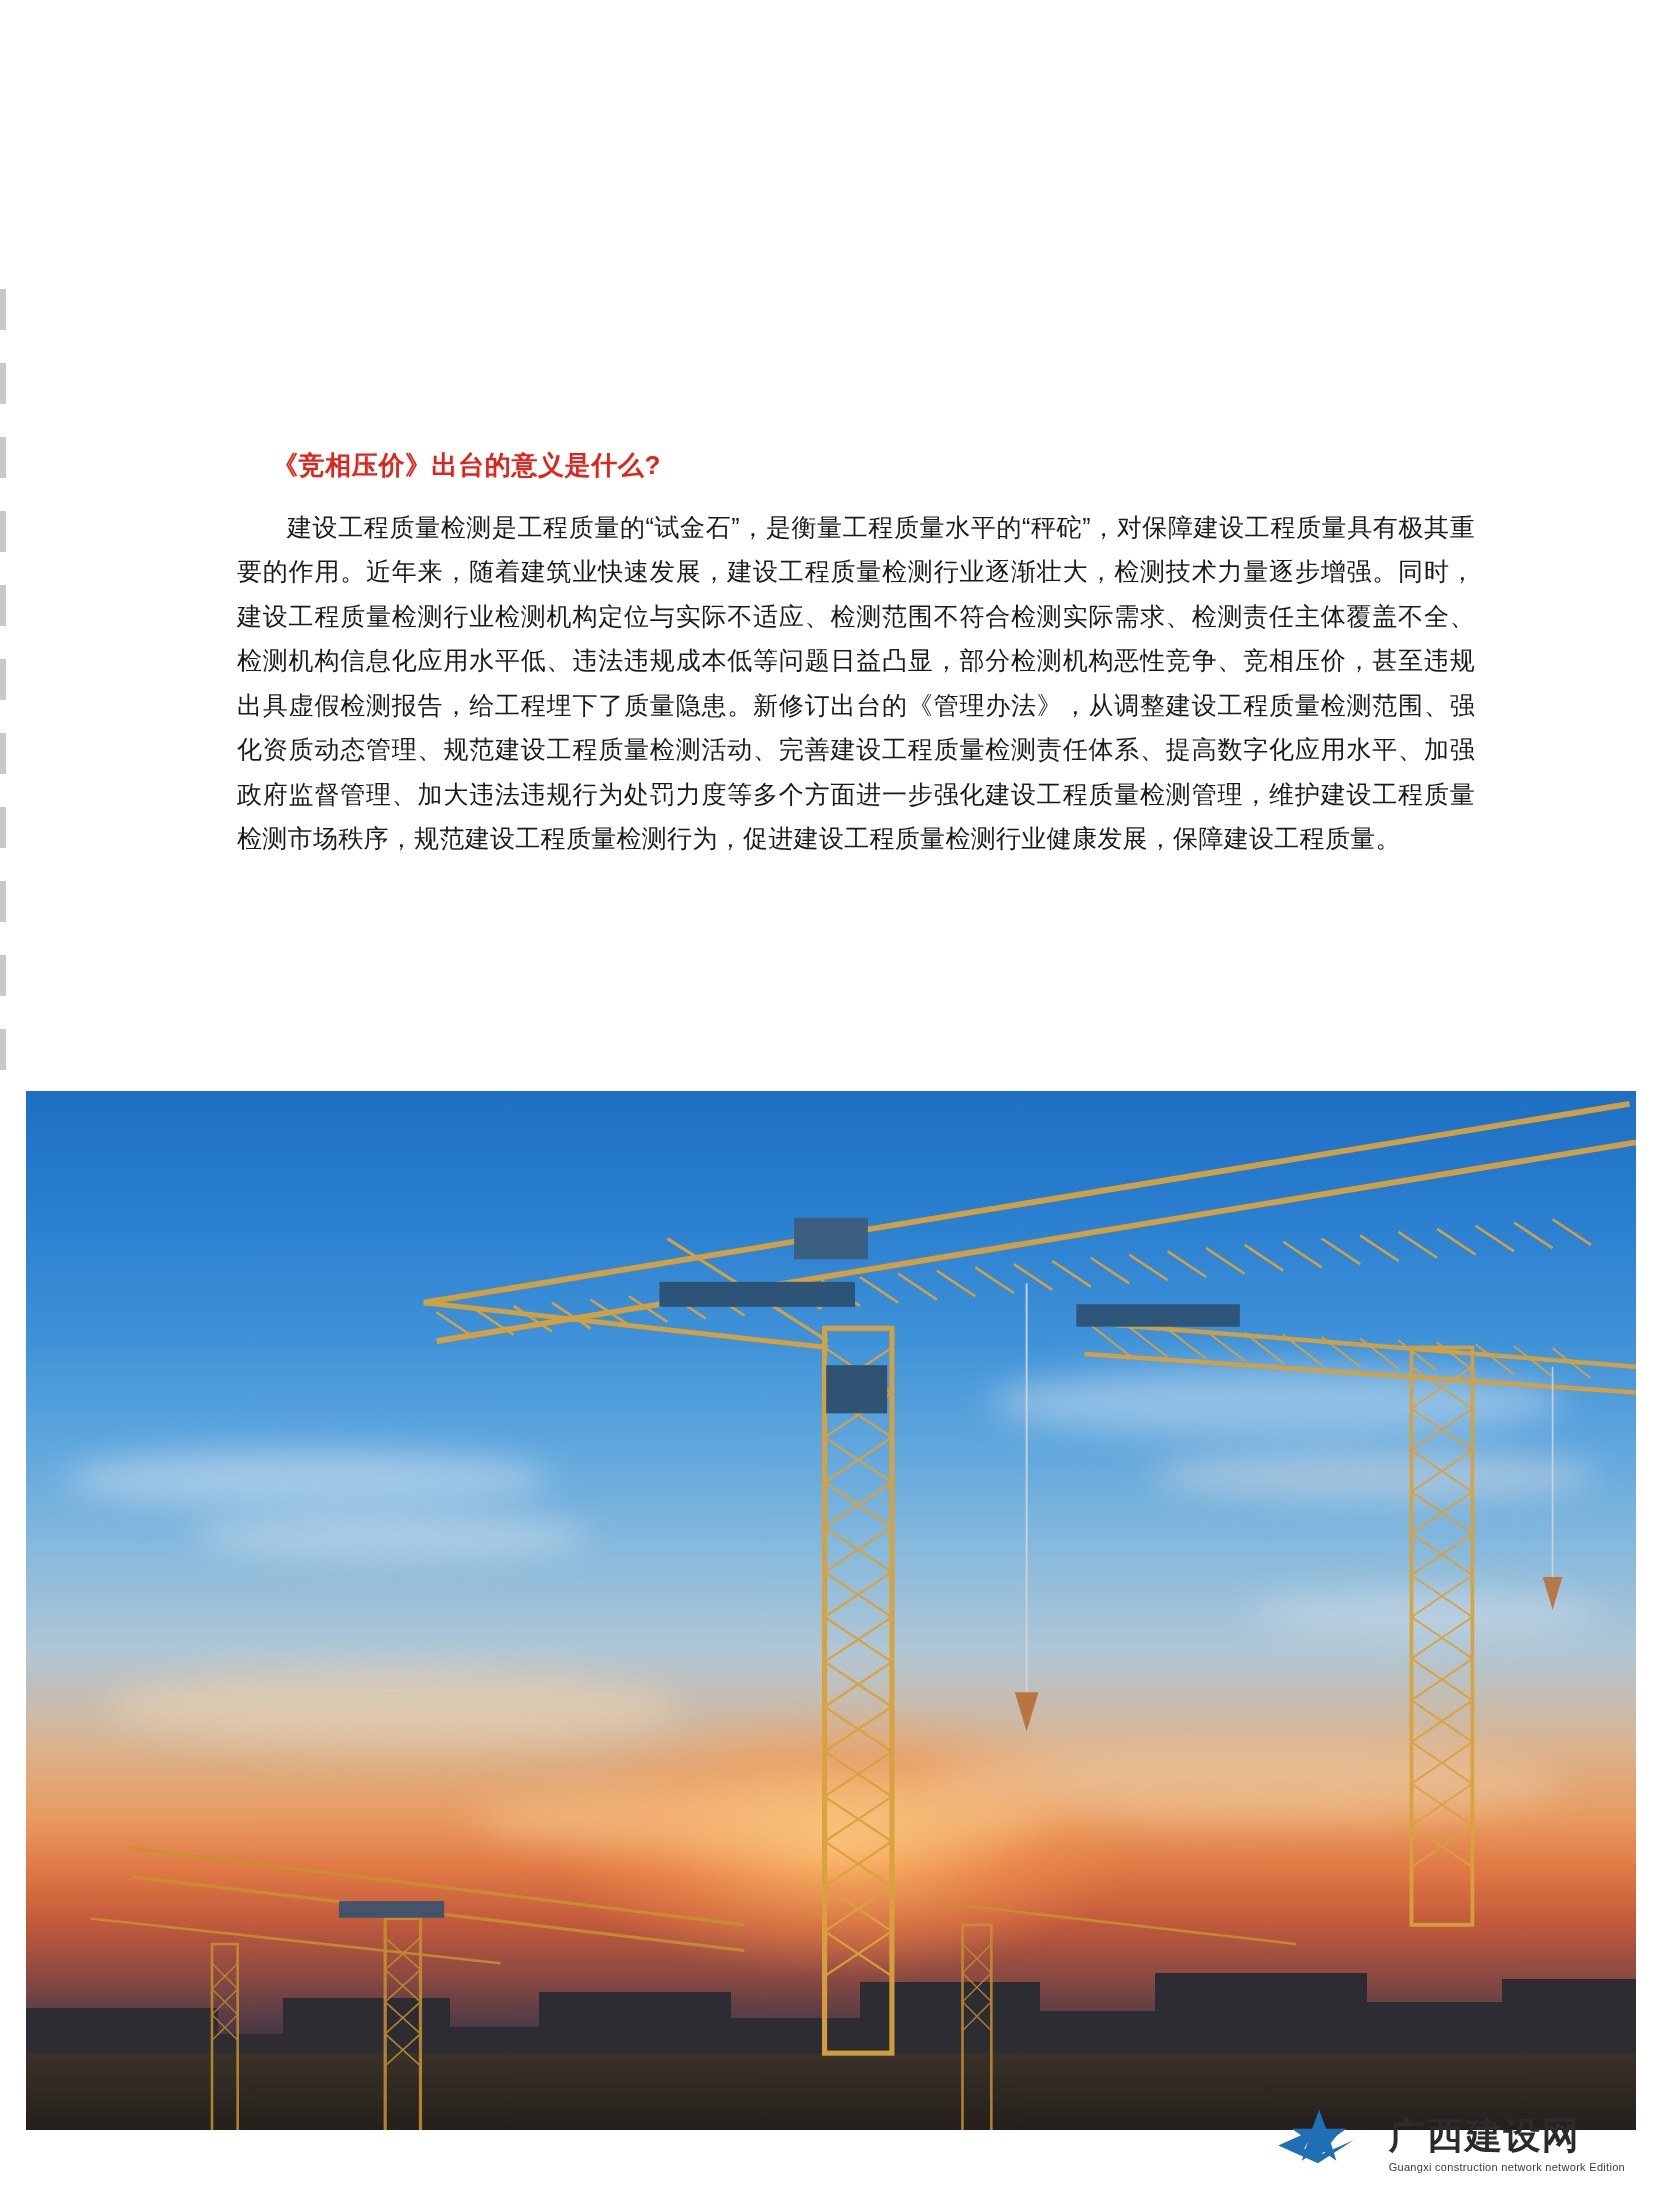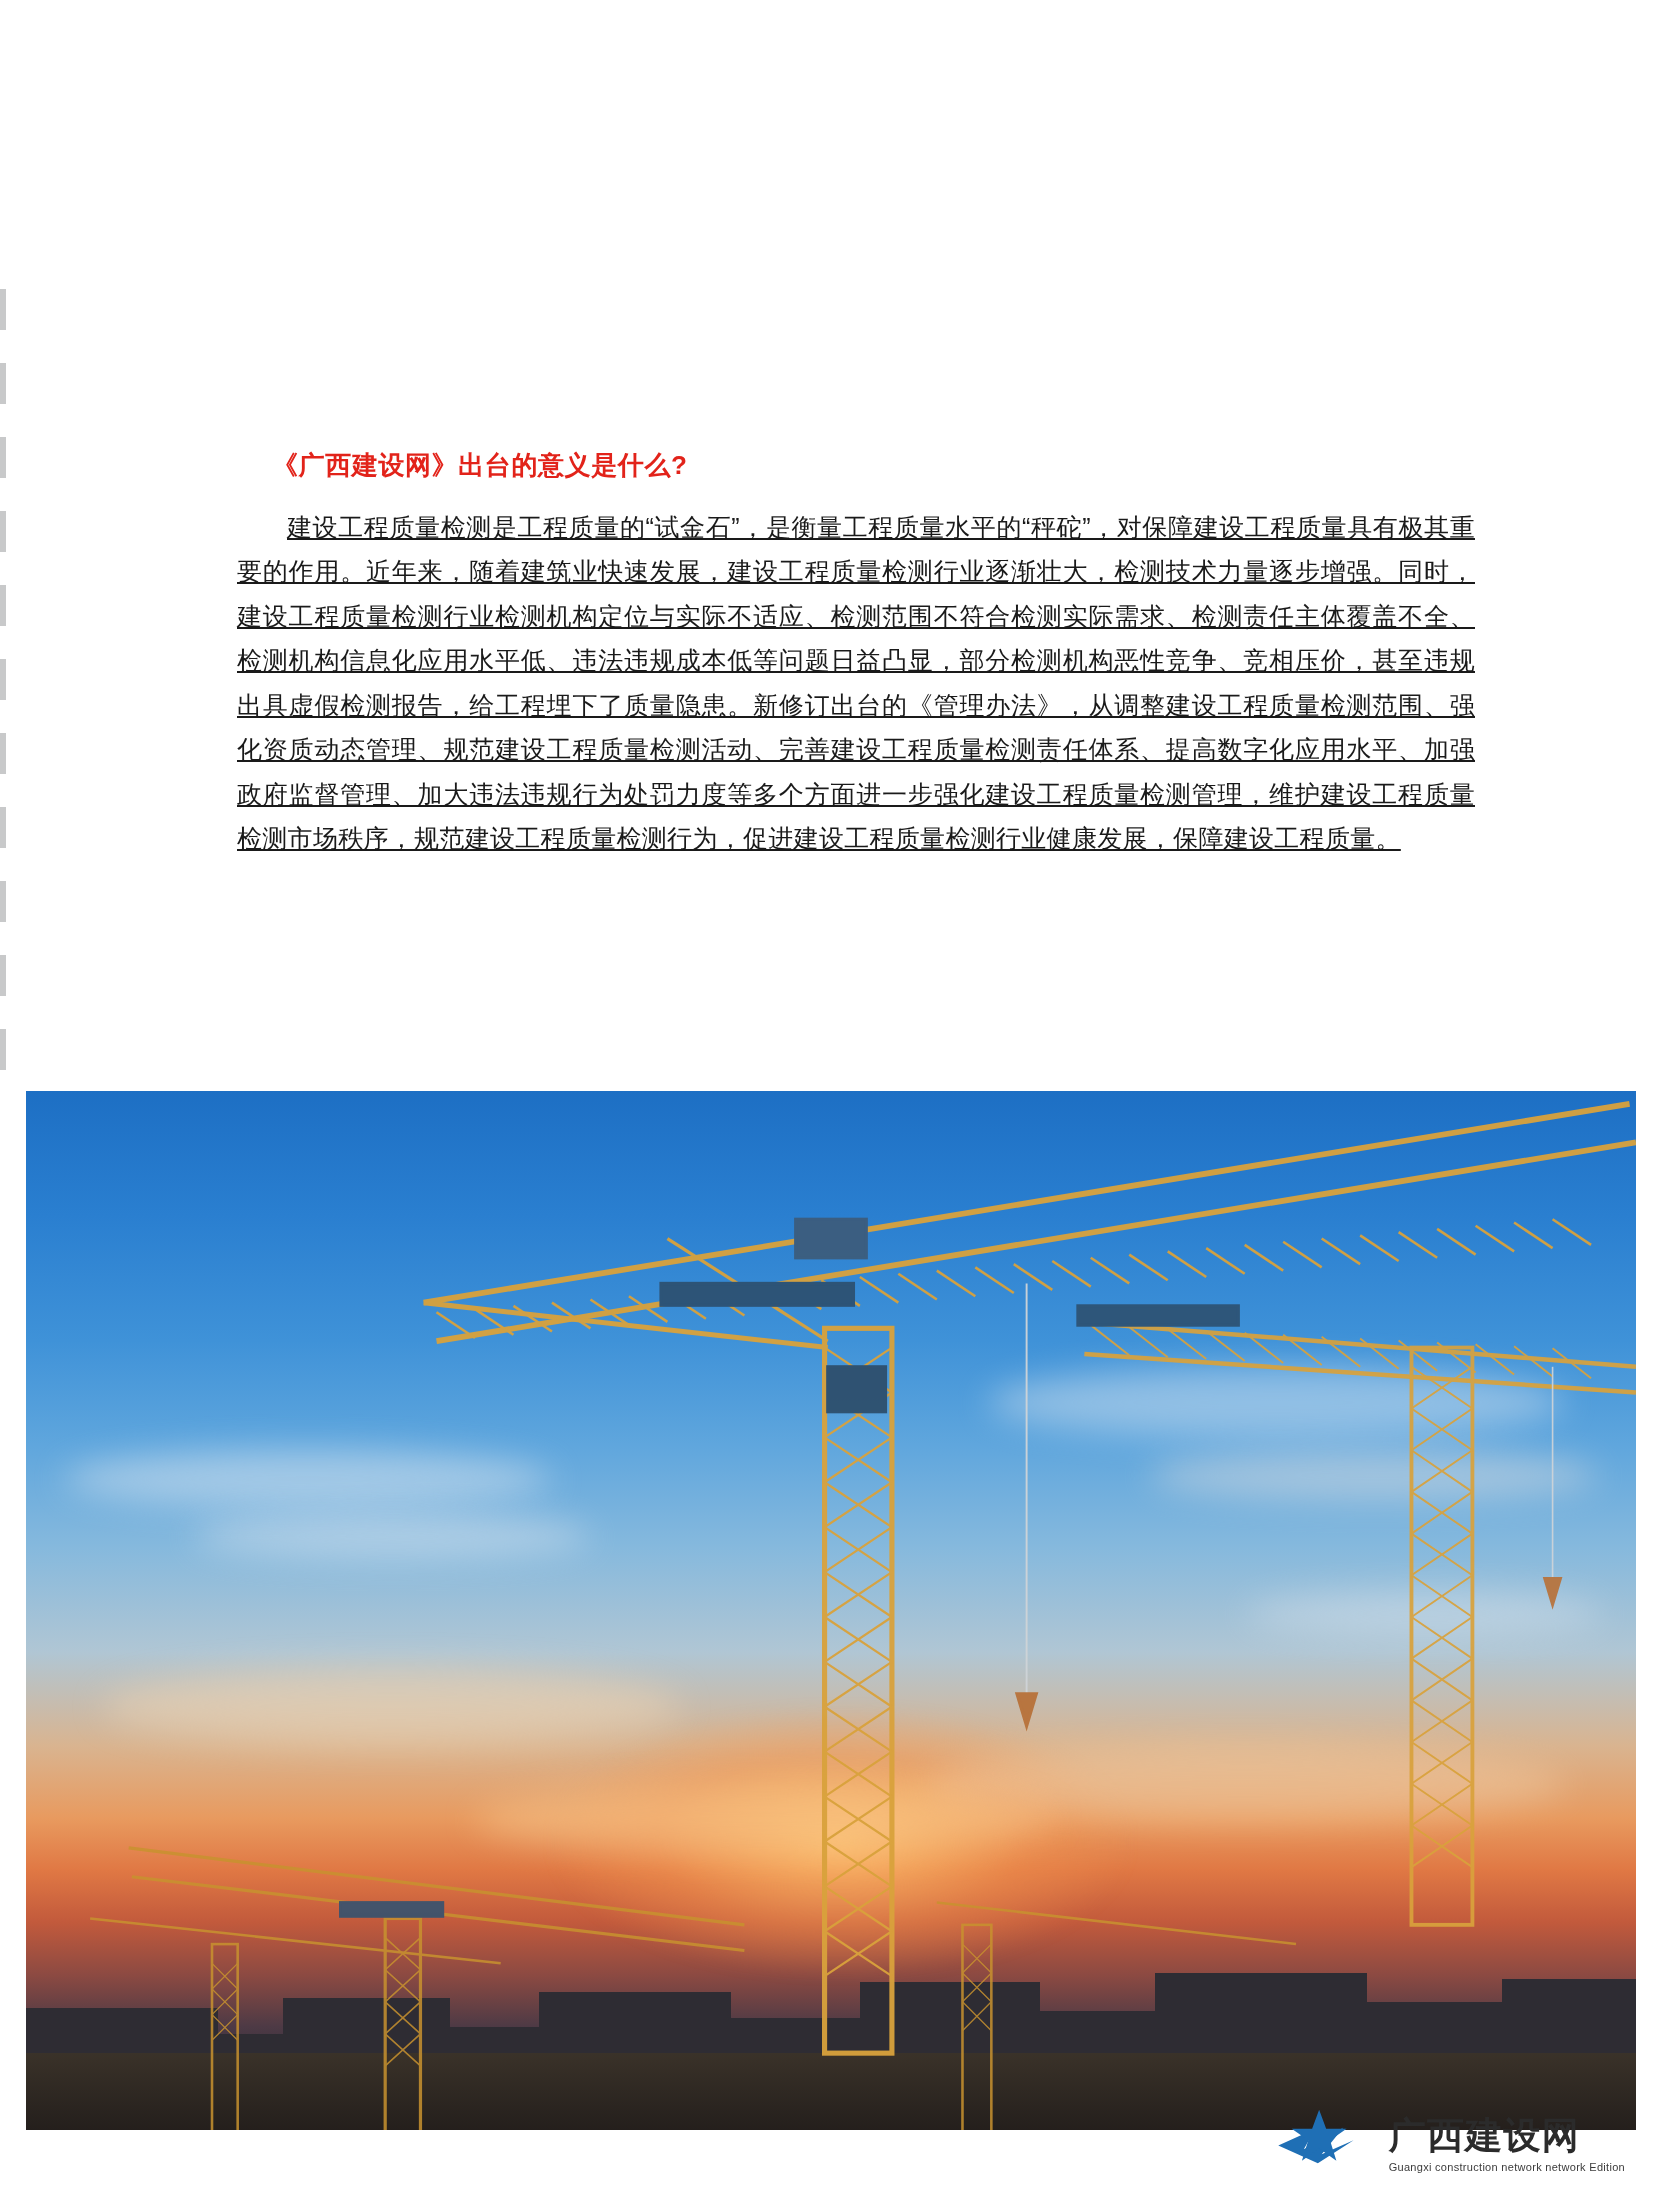--- a/index.html
+++ b/index.html
@@ -54,21 +54,20 @@
     line-height: 1.3;
   }
   .article p {
     margin: 0;
     font-size: 25px;
     line-height: 1.78;
     color: #1a1a1a;
     text-align: justify;
     text-indent: 2em;
     letter-spacing: 0.3px;
-    text-decoration: underline;
   }
 
   
   .photo {
     position: absolute;
     left: 26px;
     top: 1091px;
     width: 1610px;
     height: 1039px;
     overflow: hidden;
@@ -191,21 +190,21 @@
     <span></span>
     <span></span>
     <span></span>
     <span></span>
     <span></span>
     <span></span>
     <span></span>
   </div>
 
   <div class="article">
-    <h2>《广西建设网》出台的意义是什么?</h2>
+    <h2>《竞相压价》出台的意义是什么?</h2>
     <p>建设工程质量检测是工程质量的“试金石”，是衡量工程质量水平的“秤砣”，对保障建设工程质量具有极其重要的作用。近年来，随着建筑业快速发展，建设工程质量检测行业逐渐壮大，检测技术力量逐步增强。同时，建设工程质量检测行业检测机构定位与实际不适应、检测范围不符合检测实际需求、检测责任主体覆盖不全、检测机构信息化应用水平低、违法违规成本低等问题日益凸显，部分检测机构恶性竞争、竞相压价，甚至违规出具虚假检测报告，给工程埋下了质量隐患。新修订出台的《管理办法》，从调整建设工程质量检测范围、强化资质动态管理、规范建设工程质量检测活动、完善建设工程质量检测责任体系、提高数字化应用水平、加强政府监督管理、加大违法违规行为处罚力度等多个方面进一步强化建设工程质量检测管理，维护建设工程质量检测市场秩序，规范建设工程质量检测行为，促进建设工程质量检测行业健康发展，保障建设工程质量。</p>
   </div>
 
   <div class="photo">
     <div class="sky"></div>
     <div class="glow"></div>
 
     <div class="cloud c1"></div>
     <div class="cloud c2"></div>
     <div class="cloud c3"></div>

